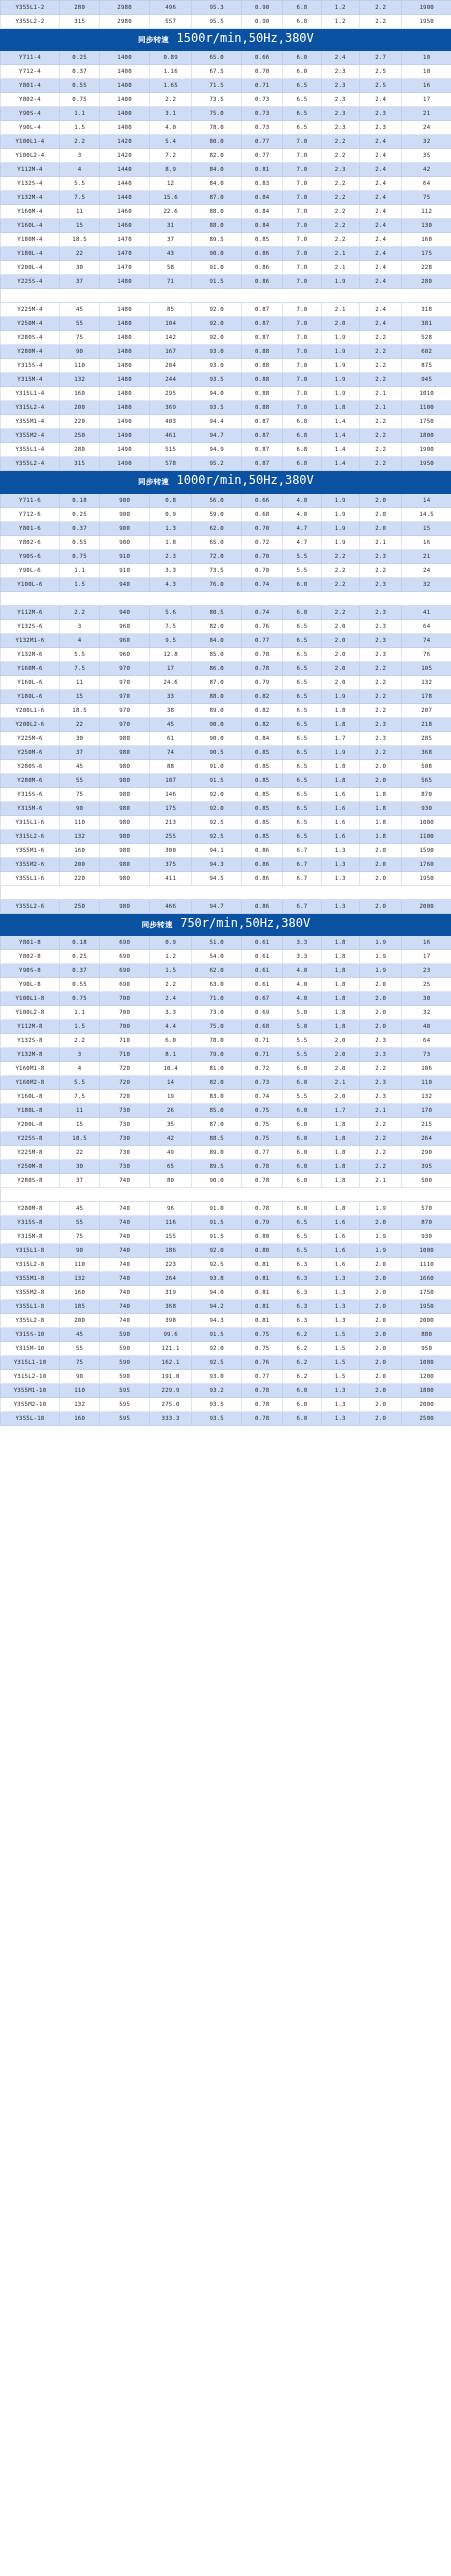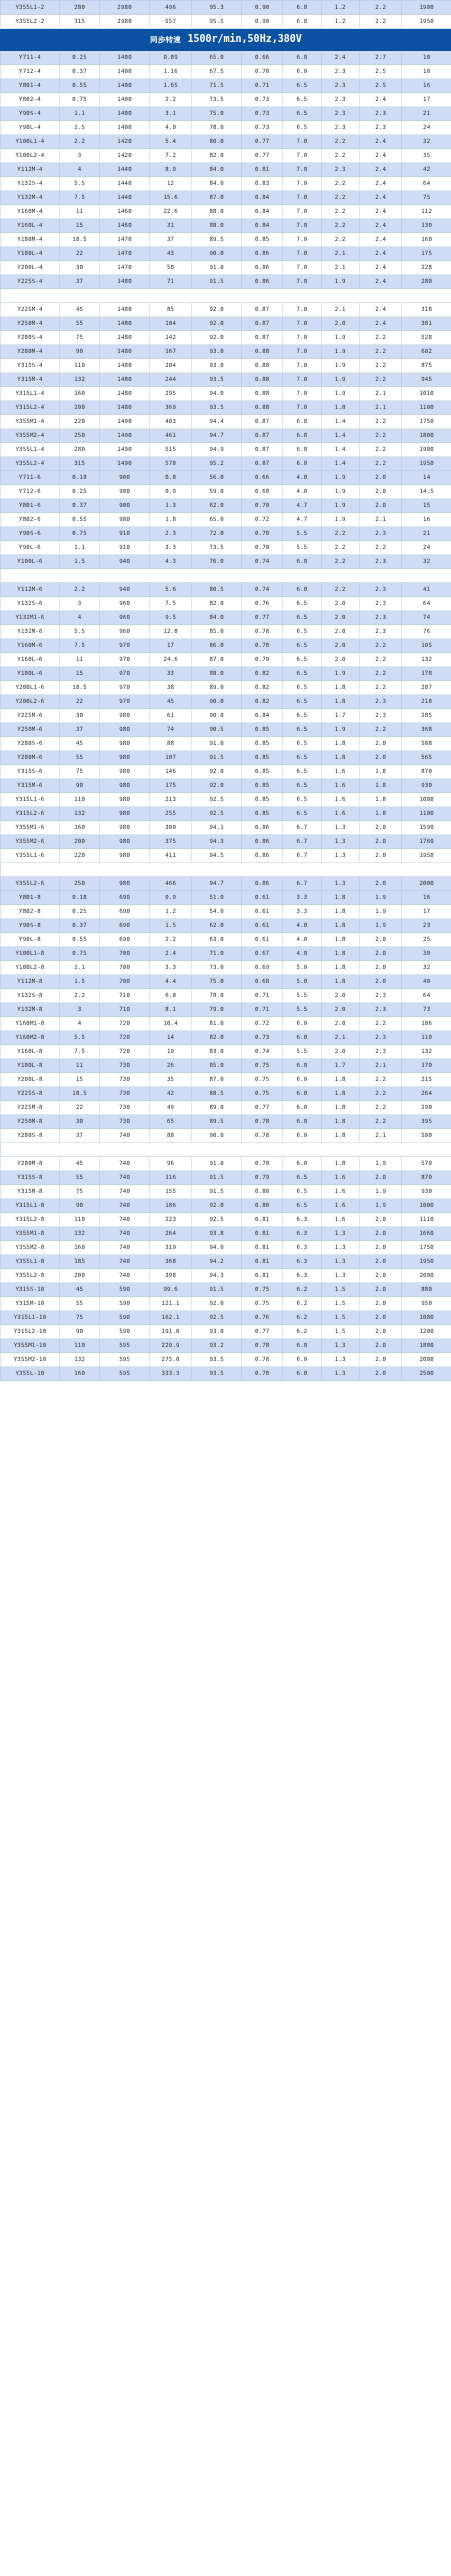--- a/index.html
+++ b/index.html
@@ -59,23 +59,22 @@
     letter-spacing:0.2px;
   }
   .sec-cn{
     font-family:Liberation Serif, serif;
     font-size:7.4px;
     font-weight:bold;
     letter-spacing:0.4px;
   }
   .sec-en{
     font-family:"DejaVu Sans Mono","Liberation Mono",monospace;
-    font-size:10px;
+    font-size:12px;
     letter-spacing:0px;
-    font-weight:bold;
   }
   .gap-row td{
     height:3.9px;
     line-height:3.9px;
     border:none;
     background:#ffffff;
     padding:0;
   }
 </style>
 </head>
@@ -467,20 +466,23 @@
           <td>315</td>
           <td>1490</td>
           <td>578</td>
           <td>95.2</td>
           <td>0.87</td>
           <td>6.8</td>
           <td>1.4</td>
           <td>2.2</td>
           <td>1950</td>
         </tr>
+        <tr class="section">
+          <td colspan="10"><span class="sec-cn">同步转速</span><span class="sec-en"> 1000r/min,50Hz,380V</span></td>
+        </tr>
         <tr class="odd">
           <td>Y711-6</td>
           <td>0.18</td>
           <td>900</td>
           <td>0.8</td>
           <td>56.0</td>
           <td>0.66</td>
           <td>4.0</td>
           <td>1.9</td>
           <td>2.0</td>
@@ -809,20 +811,23 @@
           <td>250</td>
           <td>980</td>
           <td>466</td>
           <td>94.7</td>
           <td>0.86</td>
           <td>6.7</td>
           <td>1.3</td>
           <td>2.0</td>
           <td>2000</td>
         </tr>
+        <tr class="section">
+          <td colspan="10"><span class="sec-cn">同步转速</span><span class="sec-en"> 750r/min,50Hz,380V</span></td>
+        </tr>
         <tr class="odd">
           <td>Y801-8</td>
           <td>0.18</td>
           <td>690</td>
           <td>0.9</td>
           <td>51.0</td>
           <td>0.61</td>
           <td>3.3</td>
           <td>1.8</td>
           <td>1.9</td>

